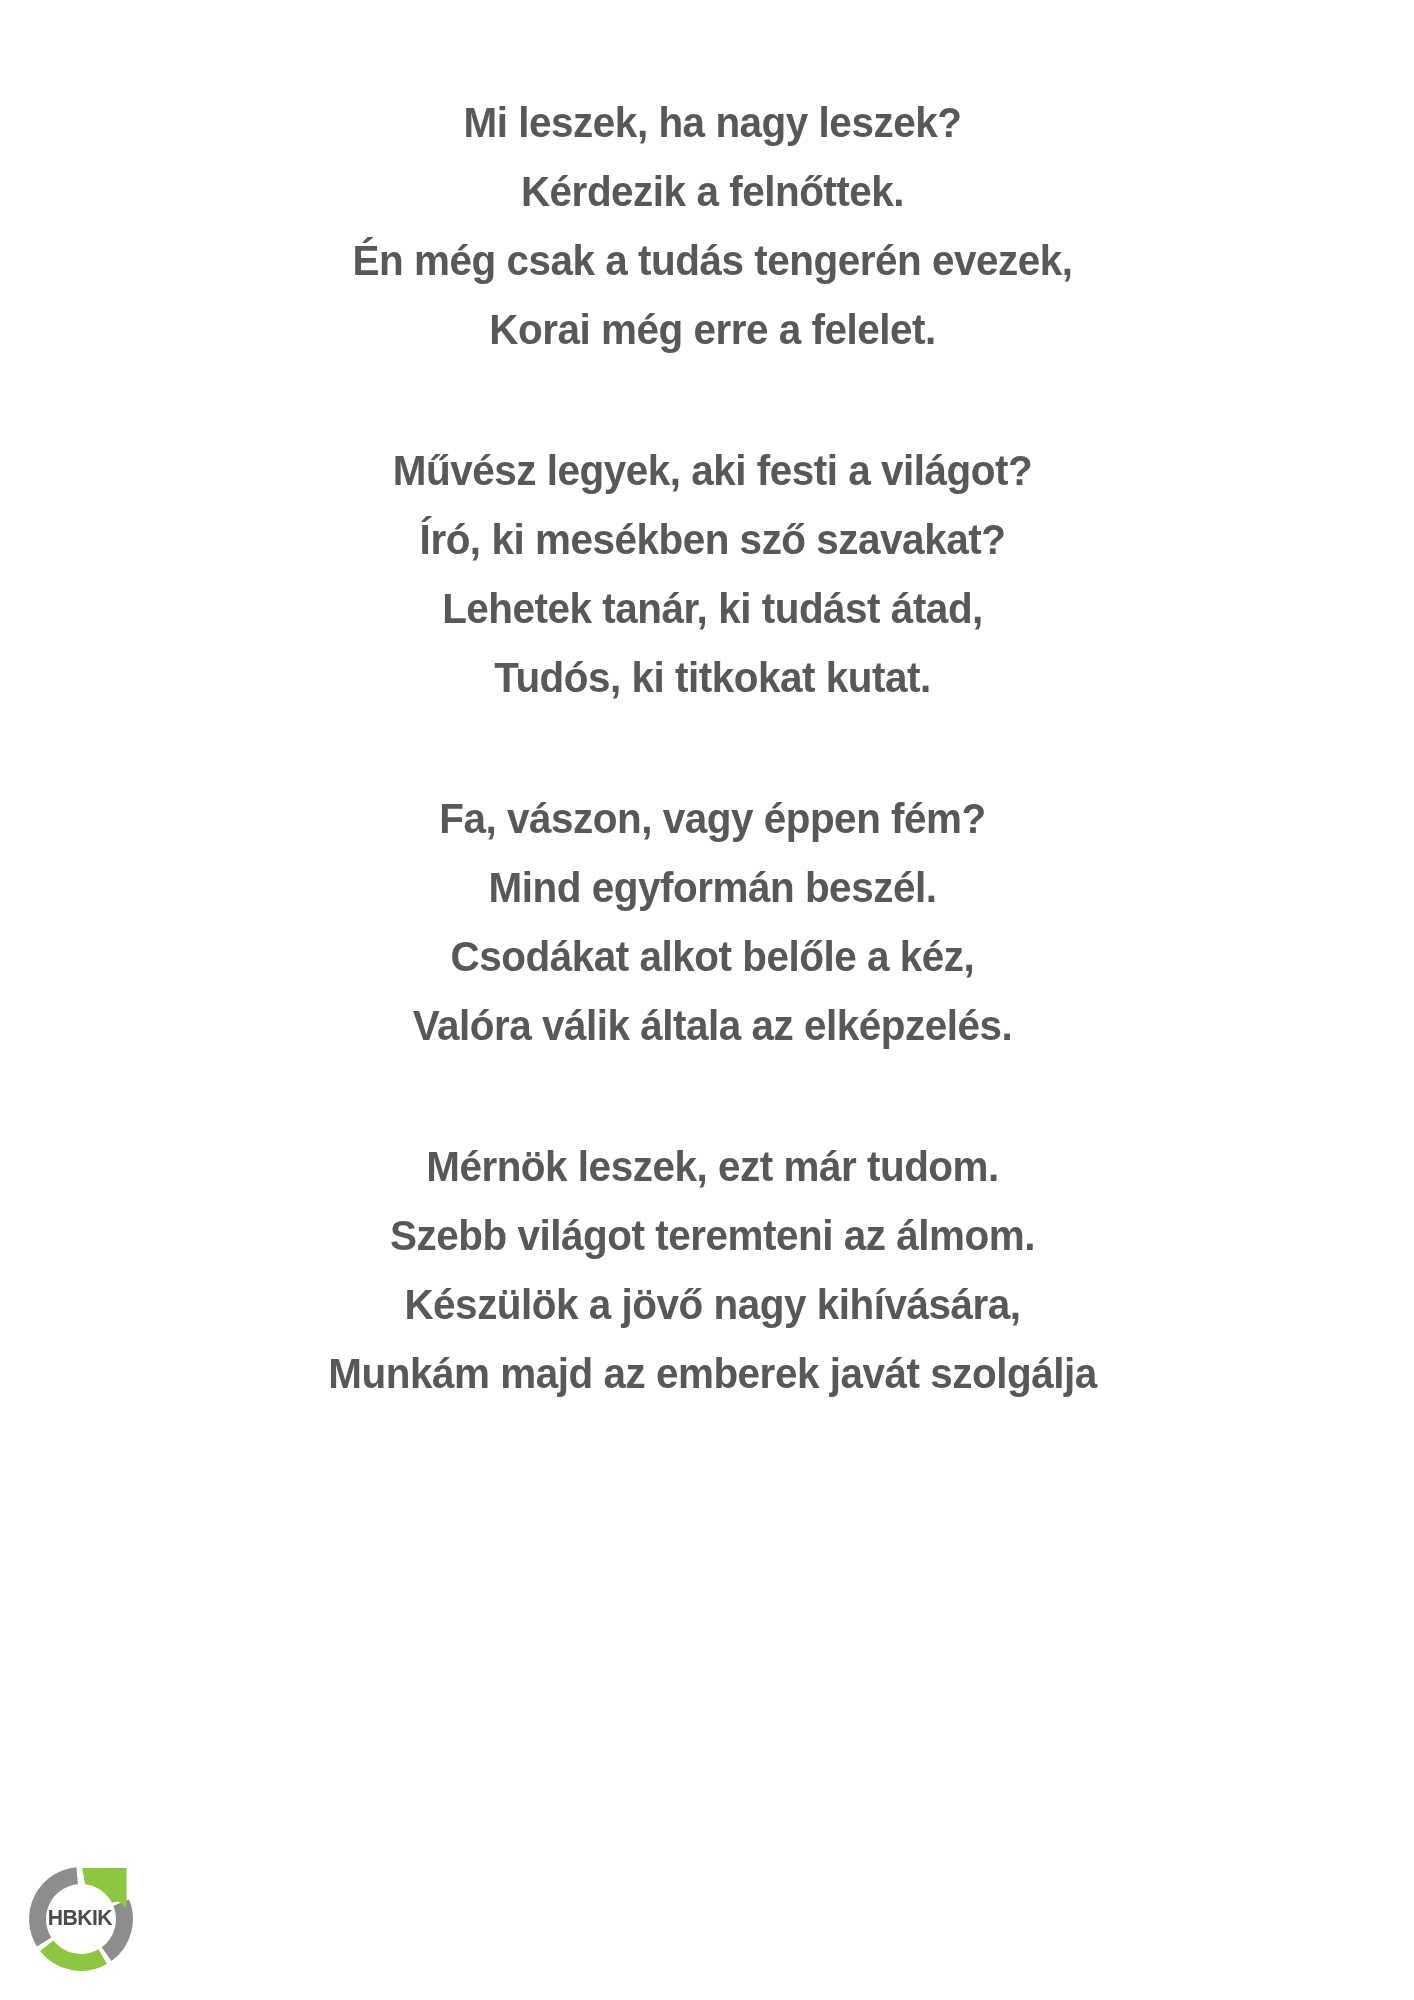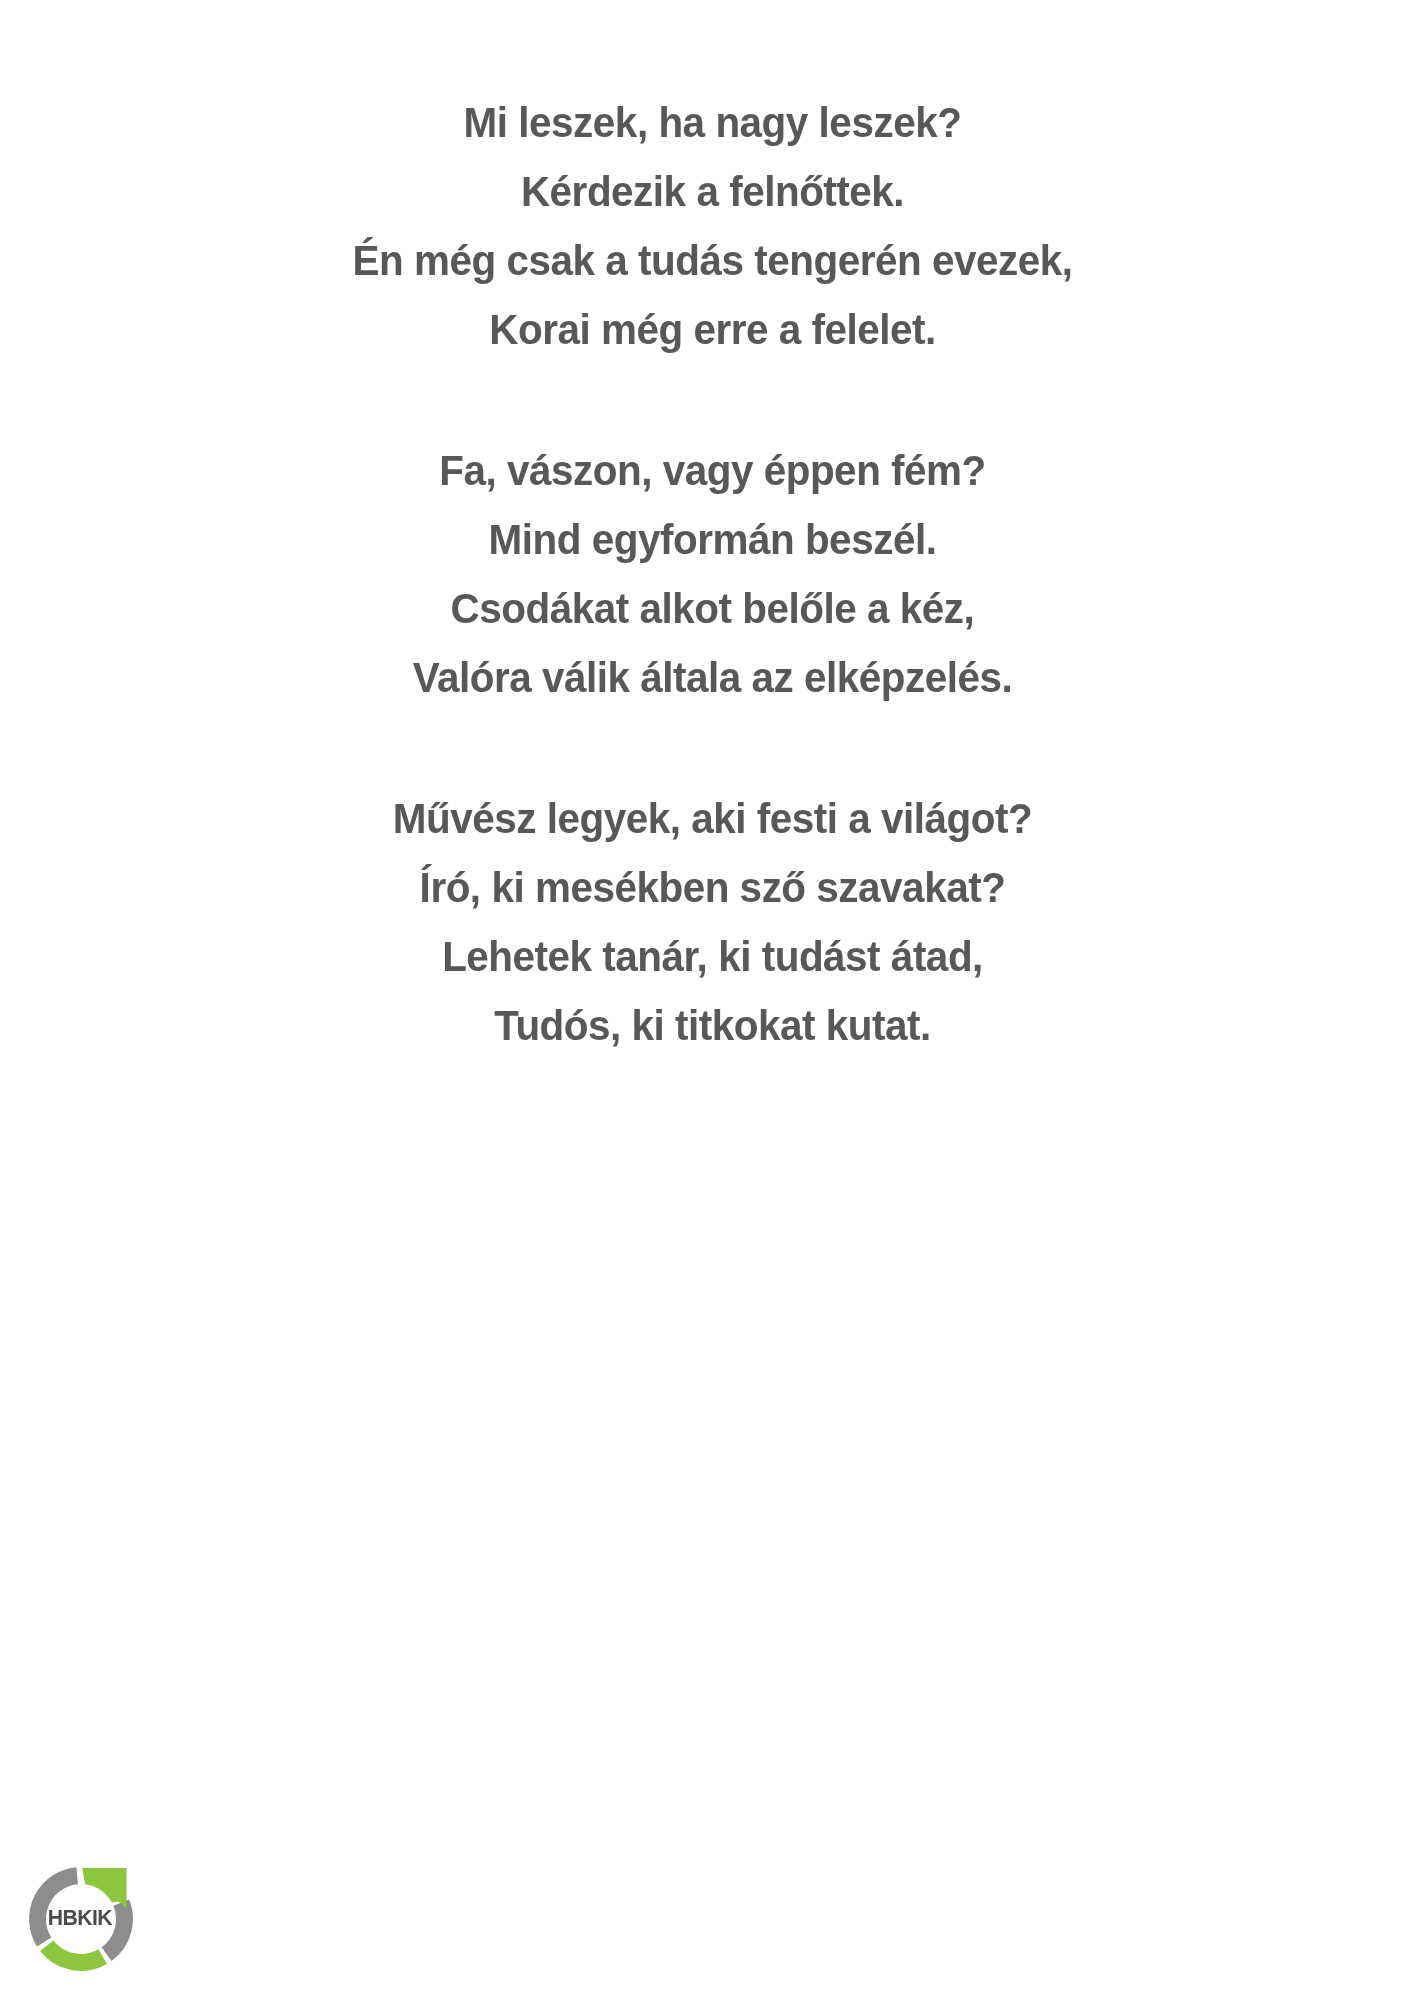--- a/index.html
+++ b/index.html
@@ -57,30 +57,36 @@
 <body>
 
 <div class="poem">
   <div class="stanza">
     <div class="poem-line">Mi leszek, ha nagy leszek?</div>
     <div class="poem-line">Kérdezik a felnőttek.</div>
     <div class="poem-line">Én még csak a tudás tengerén evezek,</div>
     <div class="poem-line">Korai még erre a felelet.</div>
   </div>
   <div class="stanza">
+    <div class="poem-line">Művész legyek, aki festi a világot?</div>
+    <div class="poem-line">Író, ki mesékben sző szavakat?</div>
+    <div class="poem-line">Lehetek tanár, ki tudást átad,</div>
+    <div class="poem-line">Tudós, ki titkokat kutat.</div>
+  </div>
+  <div class="stanza">
     <div class="poem-line">Fa, vászon, vagy éppen fém?</div>
     <div class="poem-line">Mind egyformán beszél.</div>
     <div class="poem-line">Csodákat alkot belőle a kéz,</div>
     <div class="poem-line">Valóra válik általa az elképzelés.</div>
   </div>
   <div class="stanza">
-    <div class="poem-line">Művész legyek, aki festi a világot?</div>
-    <div class="poem-line">Író, ki mesékben sző szavakat?</div>
-    <div class="poem-line">Lehetek tanár, ki tudást átad,</div>
-    <div class="poem-line">Tudós, ki titkokat kutat.</div>
+    <div class="poem-line">Mérnök leszek, ezt már tudom.</div>
+    <div class="poem-line">Szebb világot teremteni az álmom.</div>
+    <div class="poem-line">Készülök a jövő nagy kihívására,</div>
+    <div class="poem-line">Munkám majd az emberek javát szolgálja</div>
   </div>
 </div>
 
 <div class="footer">
   <svg class="logo" viewBox="0 0 100 100" aria-hidden="true">
 
     <path d="M 46.4,9.2 A 41,41 0 0 0 15.2,71.7" fill="none" stroke="var(--logo-gray)" stroke-width="16"></path>
 
     <path d="M 17.7,75.2 A 41,41 0 0 0 70.5,85.5" fill="none" stroke="var(--logo-green)" stroke-width="16"></path>
 

